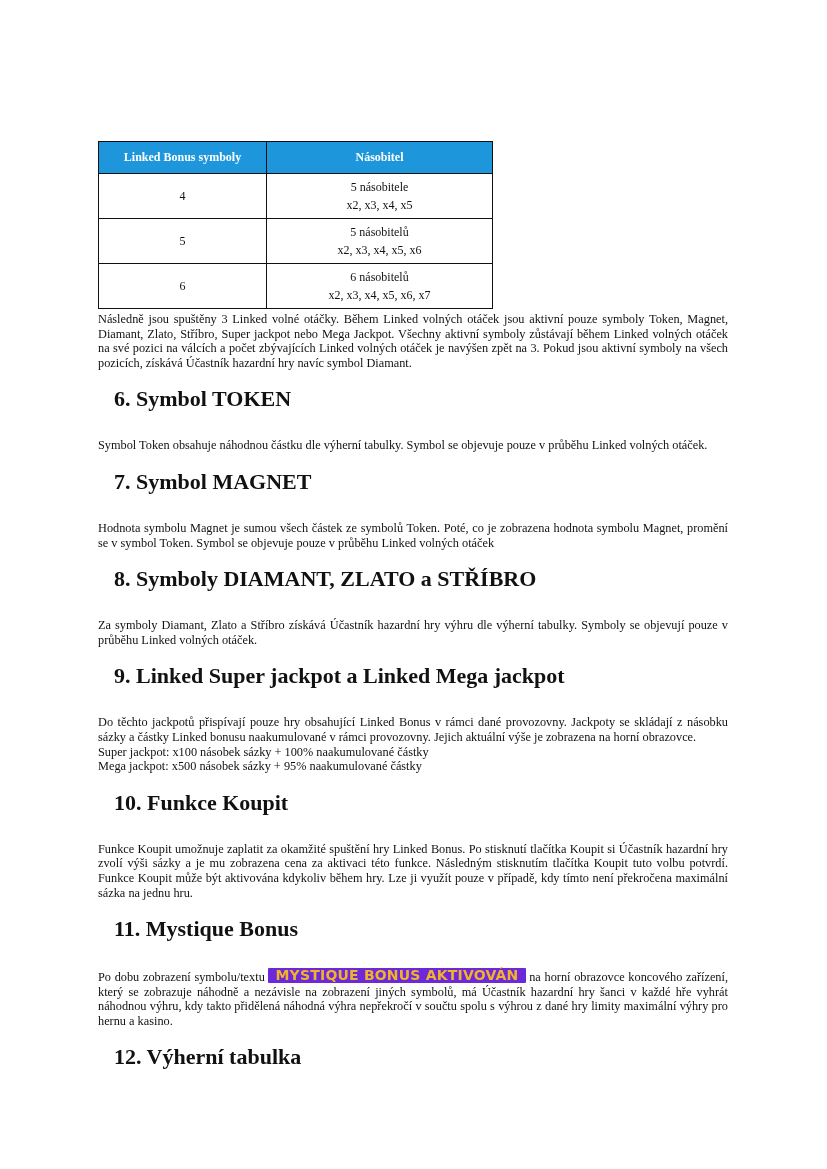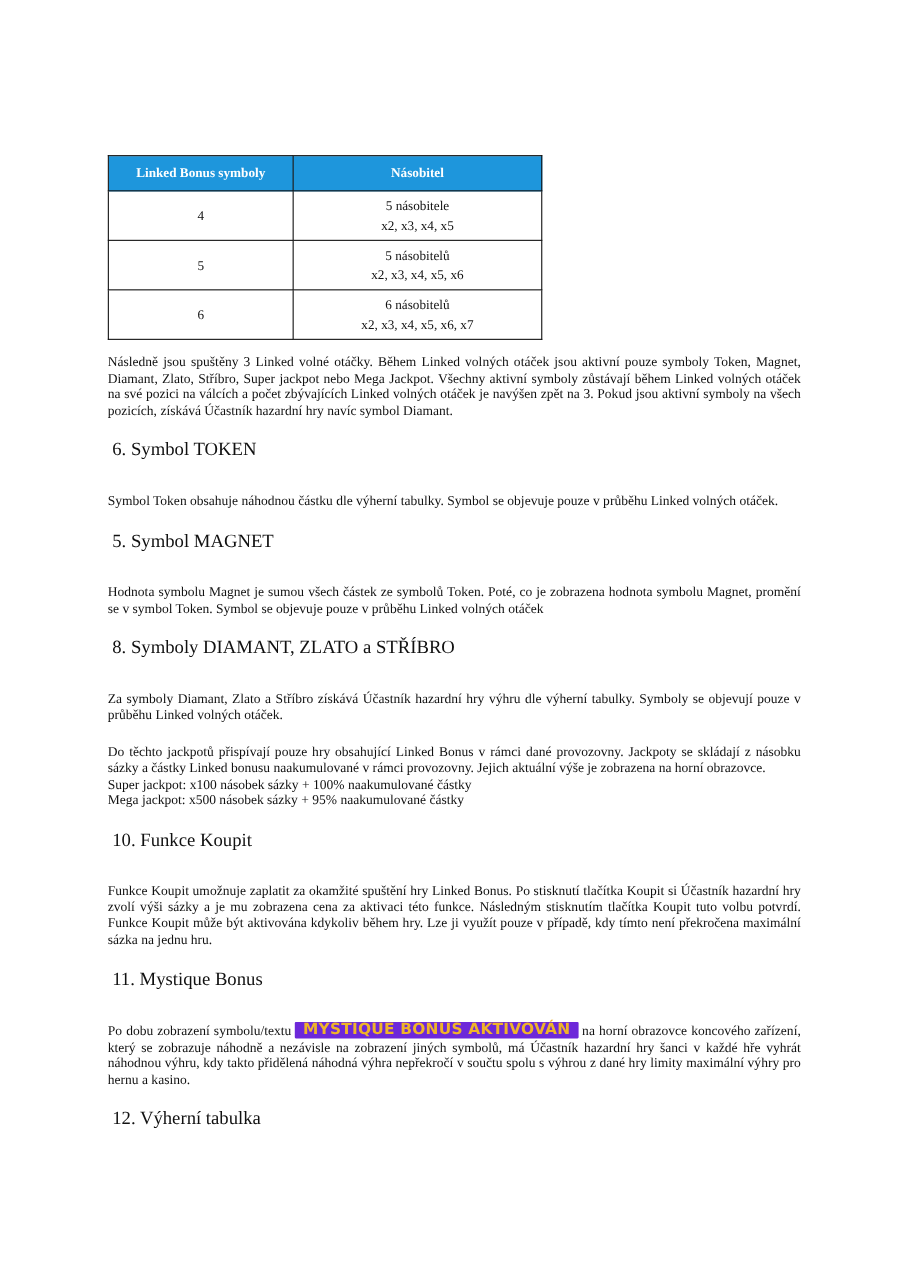--- a/index.html
+++ b/index.html
@@ -5,22 +5,22 @@
   html, body { margin: 0; padding: 0; background: #ffffff; }
   body { width: 827px; height: 1169px; position: relative; overflow: hidden;
          font-family: "Liberation Serif", "DejaVu Serif", serif; color: #111; }
   .page { position: absolute; left: 98px; top: 97px; width: 630px; }
   table.mult { border-collapse: collapse; width: 395px; font-size: 12px; margin-top: 44px; }
   table.mult th { background: #1e96dc; color: #fff; font-weight: bold; height: 31px;
                   border: 1px solid #111; text-align: center; padding: 0; }
   table.mult th:first-child { width: 167px; }
   table.mult td { border: 1px solid #111; text-align: center; height: 44px; padding: 0; line-height: 18px; }
   p { margin: 0; font-size: 12.3px; line-height: 14.6px; text-align: justify; }
-  .p1 { margin-top: 13px; }
-  h2 { font-size: 17px; font-weight: normal; margin: 4px; line-height: 20px; }
+  .p1 { margin-top: 3px; }
+  h2 { font-size: 22px; font-weight: bold; margin: 16px; line-height: 20px; }
   .sec { margin-top: 19px; }
   .sec h2 + p { margin-top: 29px; }
   .badge { display: inline-block; background: #6d28d9; color: #f0b428; font-family: "DejaVu Sans", sans-serif;
            font-weight: bold; font-size: 14px; letter-spacing: 0.2px; padding: 1px 7px; line-height: 13px;
            vertical-align: 1px; border-radius: 1px; }
   .line { display: block; }
 </style>
 </head>
 <body>
 
@@ -59,30 +59,31 @@
   </table>
 
   <p class="p1">Následně jsou spuštěny 3 Linked volné otáčky. Během Linked volných otáček jsou aktivní pouze symboly Token, Magnet, Diamant, Zlato, Stříbro, Super jackpot nebo Mega Jackpot. Všechny aktivní symboly zůstávají během Linked volných otáček na své pozici na válcích a počet zbývajících Linked volných otáček je navýšen zpět na 3. Pokud jsou aktivní symboly na všech pozicích, získává Účastník hazardní hry navíc symbol Diamant.</p>
 
   <div class="sec">
     <h2>6. Symbol TOKEN</h2>
     <p>Symbol Token obsahuje náhodnou částku dle výherní tabulky. Symbol se objevuje pouze v průběhu Linked volných otáček.</p>
   </div>
 
   <div class="sec">
-    <h2>5. Symbol MAGNET</h2>
+    <h2>7. Symbol MAGNET</h2>
     <p>Hodnota symbolu Magnet je sumou všech částek ze symbolů Token. Poté, co je zobrazena hodnota symbolu Magnet, promění se v symbol Token. Symbol se objevuje pouze v průběhu Linked volných otáček</p>
   </div>
 
   <div class="sec">
     <h2>8. Symboly DIAMANT, ZLATO a STŘÍBRO</h2>
     <p>Za symboly Diamant, Zlato a Stříbro získává Účastník hazardní hry výhru dle výherní tabulky. Symboly se objevují pouze v průběhu Linked volných otáček.</p>
   </div>
 
   <div class="sec">
+    <h2>9. Linked Super jackpot a Linked Mega jackpot</h2>
     <p>Do těchto jackpotů přispívají pouze hry obsahující Linked Bonus v rámci dané provozovny. Jackpoty se skládají z násobku sázky a částky Linked bonusu naakumulované v rámci provozovny. Jejich aktuální výše je zobrazena na horní obrazovce.</p>
     <p>Super jackpot: x100 násobek sázky + 100% naakumulované částky</p>
     <p>Mega jackpot: x500 násobek sázky + 95% naakumulované částky</p>
   </div>
 
   <div class="sec">
     <h2>10. Funkce Koupit</h2>
     <p>Funkce Koupit umožnuje zaplatit za okamžité spuštění hry Linked Bonus. Po stisknutí tlačítka Koupit si Účastník hazardní hry zvolí výši sázky a je mu zobrazena cena za aktivaci této funkce. Následným stisknutím tlačítka Koupit tuto volbu potvrdí. Funkce Koupit může být aktivována kdykoliv během hry. Lze ji využít pouze v případě, kdy tímto není překročena maximální sázka na jednu hru.</p>
   </div>
 

